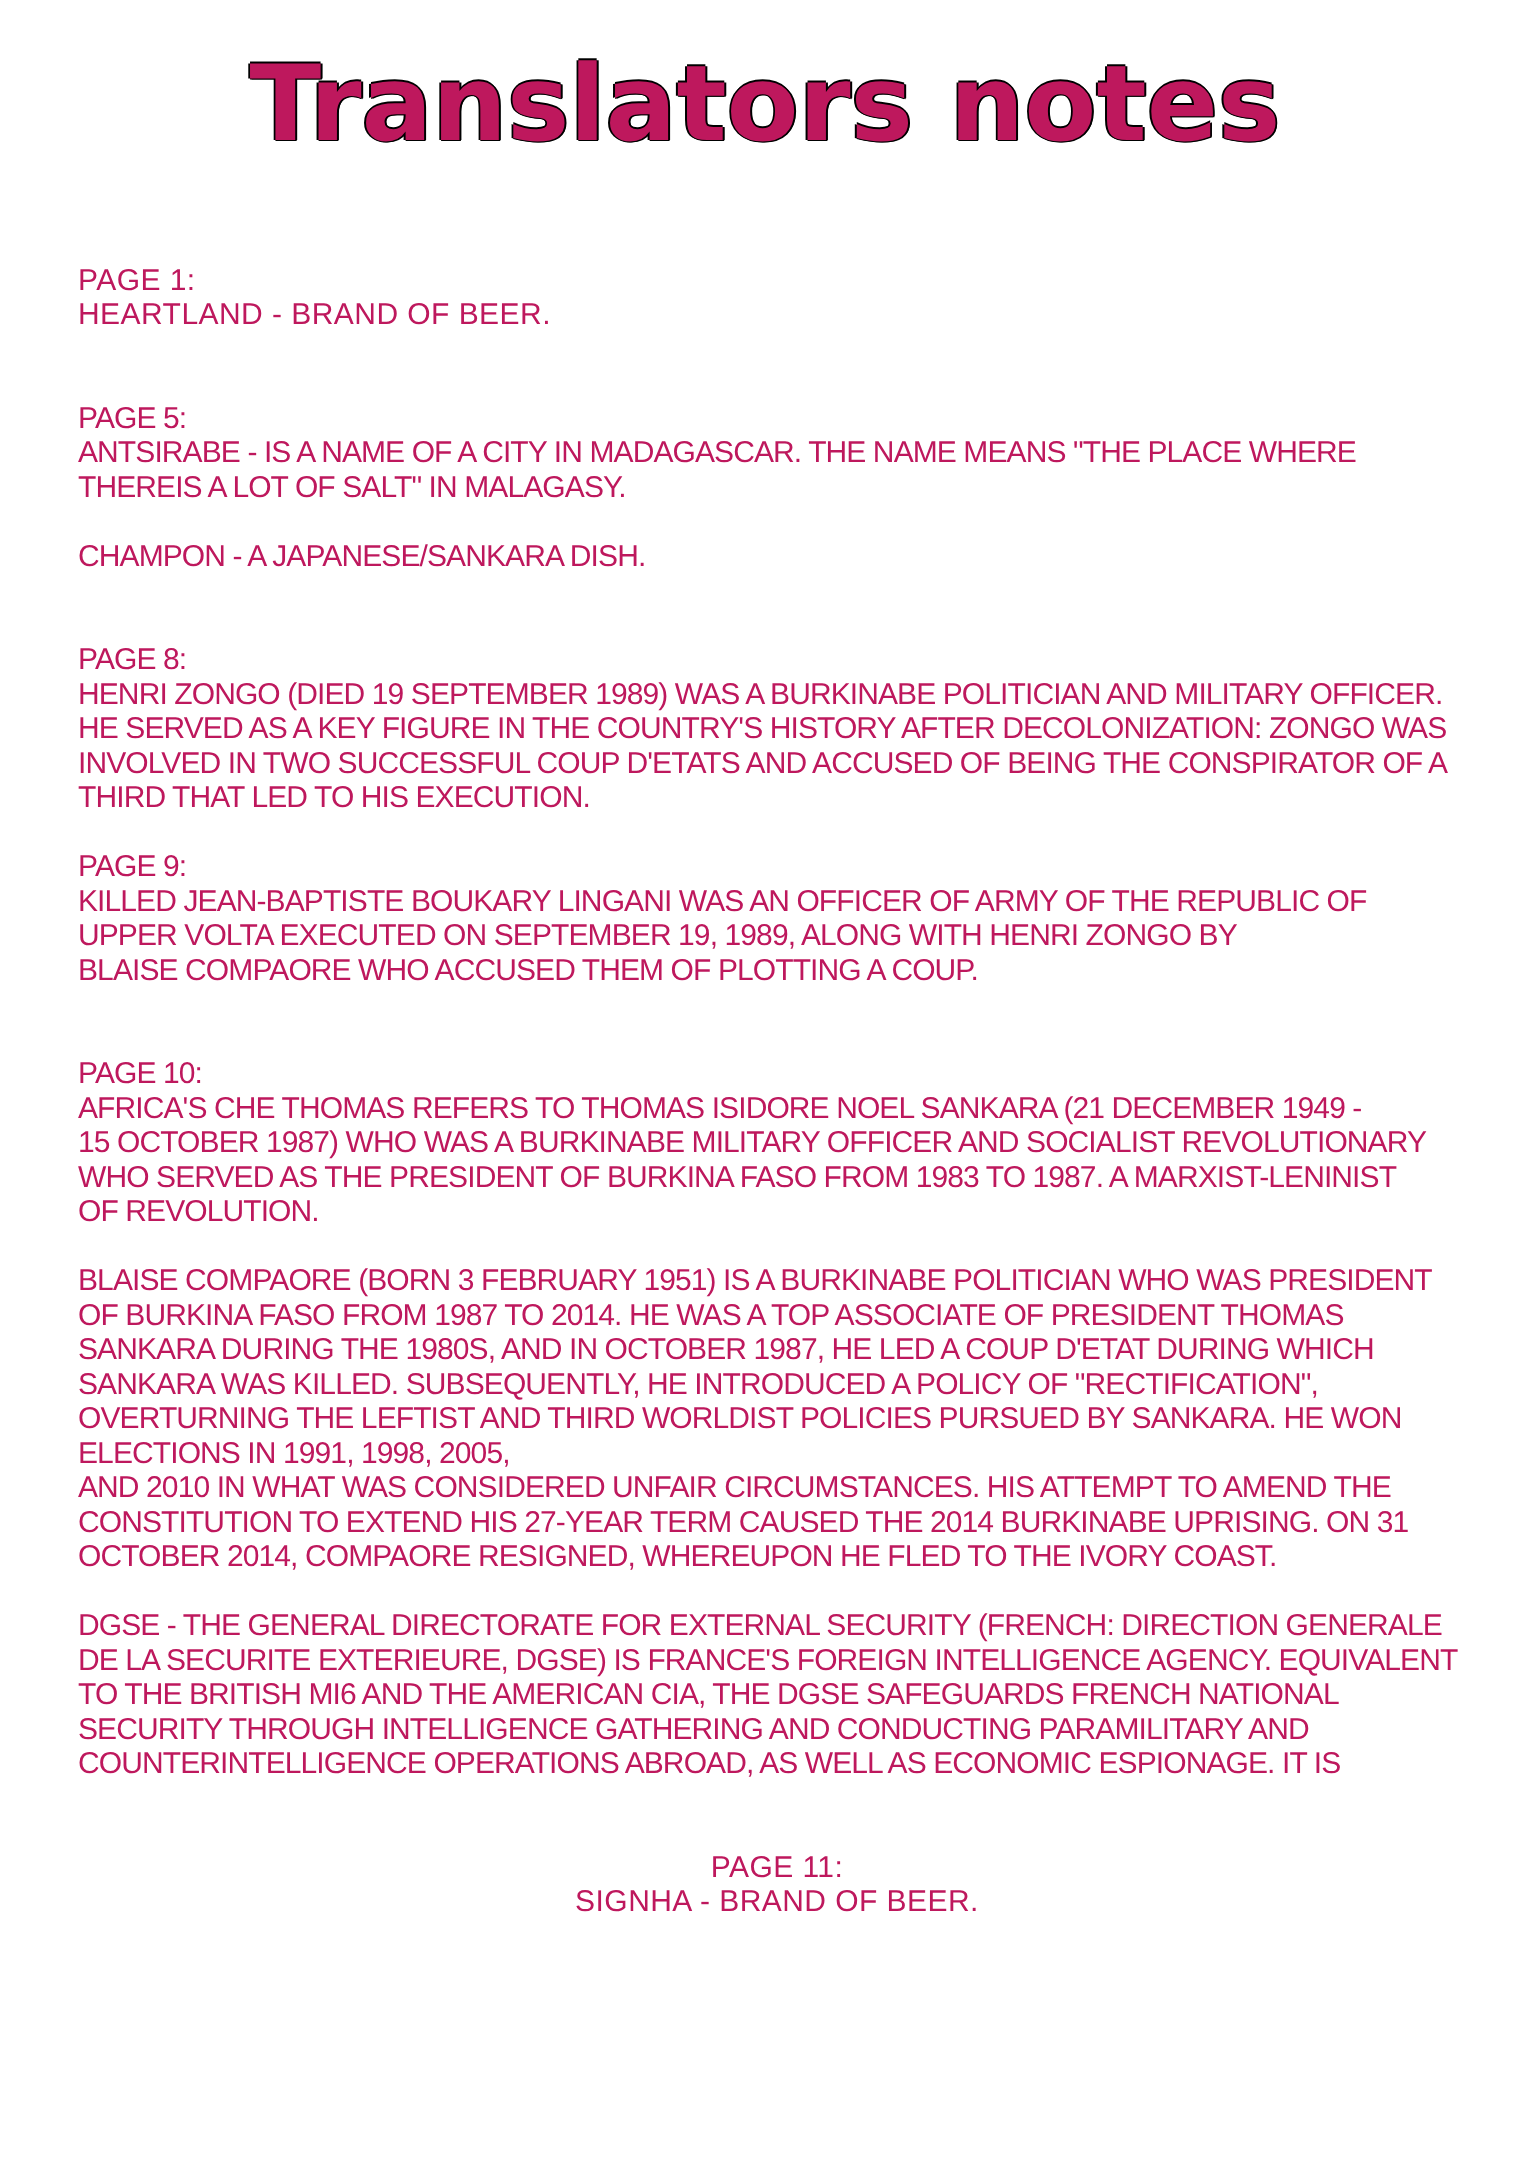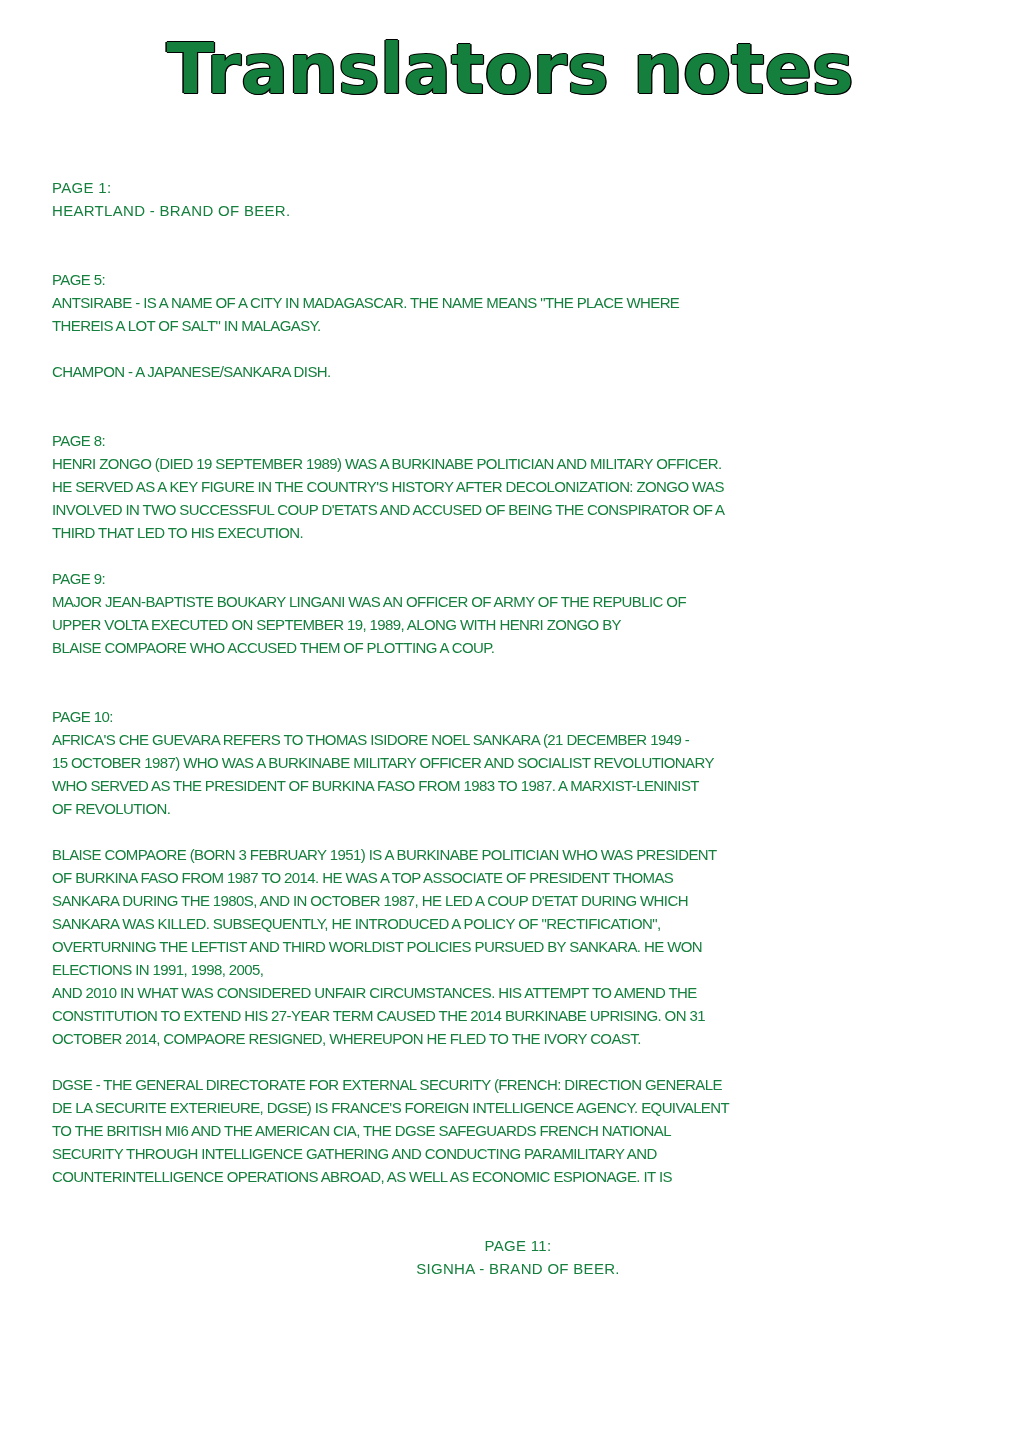--- a/index.html
+++ b/index.html
@@ -1,38 +1,38 @@
 <!DOCTYPE html>
 <html><head>
 <meta charset="utf-8">
 <style>
   html,body { margin:0; padding:0; background:#ffffff; }
   .page {
     position:relative;
     width:1020px; height:1456px;
     background:#ffffff;
-    color:#15803d;
+    color:#be185d;
     overflow:hidden;
     font-family:"Liberation Sans", sans-serif;
   }
   .title {
     margin:0;
     padding-top:30px;
     text-align:center;
     font-family:"DejaVu Sans", sans-serif;
     font-weight:bold;
     font-size:70px;
     line-height:78px;
     letter-spacing:0px;
     text-shadow: 1.3px 0 0 #000, -1.3px 0 0 #000, 0 1px 0 #000, 0 -1px 0 #000, 1px 1px 0 #000;
   }
   .notes {
     position:absolute;
     left:52px; top:176px; right:36px;
-    font-size:15px;
+    font-size:20px;
     letter-spacing:-0.6px;
   }
   .line {
     white-space:pre;
     height:23px;
     line-height:23px;
   }
   .page-label { font-weight:normal; }
   .bold { font-weight:normal; }
   section.alt { letter-spacing:0.3px; }
@@ -64,29 +64,29 @@
         <div class="paragraph" style="margin-top: 0px;">
           <div class="line"><span class="seg bold">HENRI ZONGO</span><span class="seg"> (DIED 19 SEPTEMBER 1989) WAS A BURKINABE POLITICIAN AND MILITARY OFFICER.</span></div>
           <div class="line"><span class="seg">HE SERVED AS A KEY FIGURE IN THE COUNTRY'S HISTORY AFTER DECOLONIZATION: ZONGO WAS</span></div>
           <div class="line"><span class="seg">INVOLVED IN TWO SUCCESSFUL COUP D'ETATS AND ACCUSED OF BEING THE CONSPIRATOR OF A</span></div>
           <div class="line"><span class="seg">THIRD THAT LED TO HIS EXECUTION.</span></div>
         </div>
       </section>
       <section style="margin-top: 23px;">
         <div class="line page-label">PAGE 9:</div>
         <div class="paragraph" style="margin-top: 0px;">
-          <div class="line"><span class="seg">MAJOR </span><span class="seg bold">JEAN-BAPTISTE BOUKARY LINGANI</span><span class="seg"> WAS AN OFFICER OF ARMY OF THE REPUBLIC OF</span></div>
+          <div class="line"><span class="seg">KILLED </span><span class="seg bold">JEAN-BAPTISTE BOUKARY LINGANI</span><span class="seg"> WAS AN OFFICER OF ARMY OF THE REPUBLIC OF</span></div>
           <div class="line"><span class="seg">UPPER VOLTA EXECUTED ON SEPTEMBER 19, 1989, ALONG WITH HENRI ZONGO BY</span></div>
           <div class="line"><span class="seg">BLAISE COMPAORE WHO ACCUSED THEM OF PLOTTING A COUP.</span></div>
         </div>
       </section>
       <section style="margin-top: 46px;">
         <div class="line page-label">PAGE 10:</div>
         <div class="paragraph" style="margin-top: 0px;">
-          <div class="line"><span class="seg">AFRICA'S CHE GUEVARA REFERS TO </span><span class="seg bold">THOMAS ISIDORE NOEL SANKARA</span><span class="seg"> (21 DECEMBER 1949 -</span></div>
+          <div class="line"><span class="seg">AFRICA'S CHE THOMAS REFERS TO </span><span class="seg bold">THOMAS ISIDORE NOEL SANKARA</span><span class="seg"> (21 DECEMBER 1949 -</span></div>
           <div class="line"><span class="seg">15 OCTOBER 1987) WHO WAS A BURKINABE MILITARY OFFICER AND SOCIALIST REVOLUTIONARY</span></div>
           <div class="line"><span class="seg">WHO SERVED AS THE PRESIDENT OF BURKINA FASO FROM 1983 TO 1987. A MARXIST-LENINIST</span></div>
           <div class="line"><span class="seg">OF REVOLUTION.</span></div>
         </div>
         <div class="paragraph" style="margin-top: 23px;">
           <div class="line"><span class="seg bold">BLAISE COMPAORE</span><span class="seg"> (BORN 3 FEBRUARY 1951) IS A BURKINABE POLITICIAN WHO WAS PRESIDENT</span></div>
           <div class="line"><span class="seg">OF BURKINA FASO FROM 1987 TO 2014. HE WAS A TOP ASSOCIATE OF PRESIDENT THOMAS</span></div>
           <div class="line"><span class="seg">SANKARA DURING THE 1980S, AND IN OCTOBER 1987, HE LED A COUP D'ETAT DURING WHICH</span></div>
           <div class="line"><span class="seg">SANKARA WAS KILLED. SUBSEQUENTLY, HE INTRODUCED A POLICY OF "RECTIFICATION",</span></div>
           <div class="line"><span class="seg">OVERTURNING THE LEFTIST AND THIRD WORLDIST POLICIES PURSUED BY SANKARA. HE WON</span></div>

